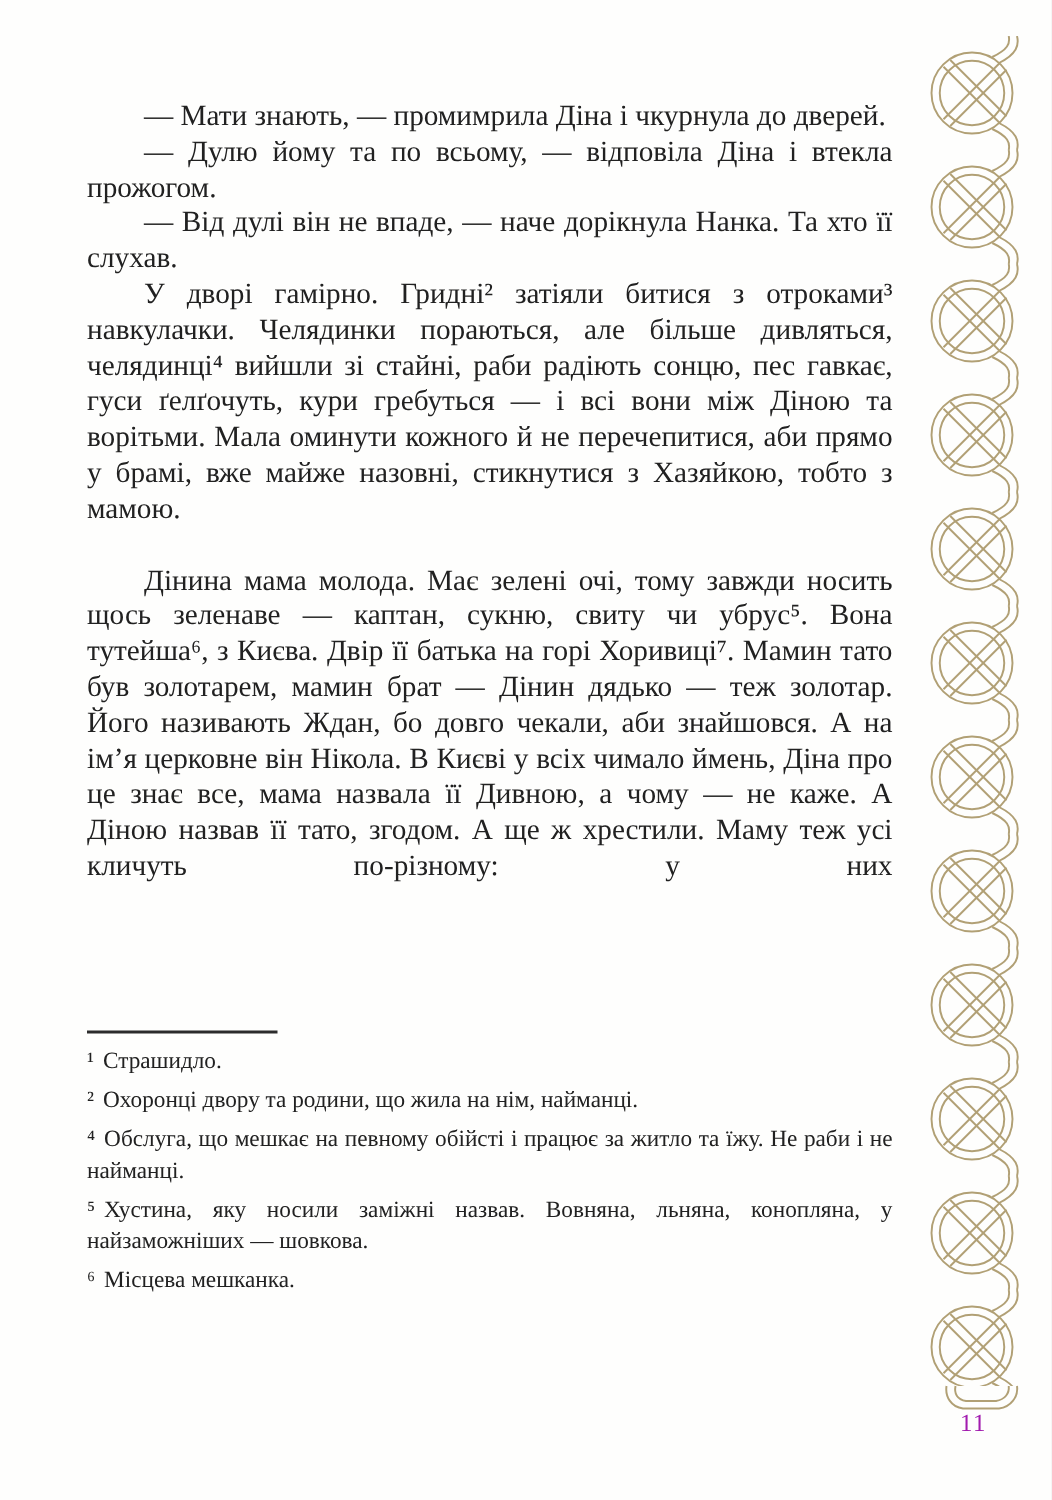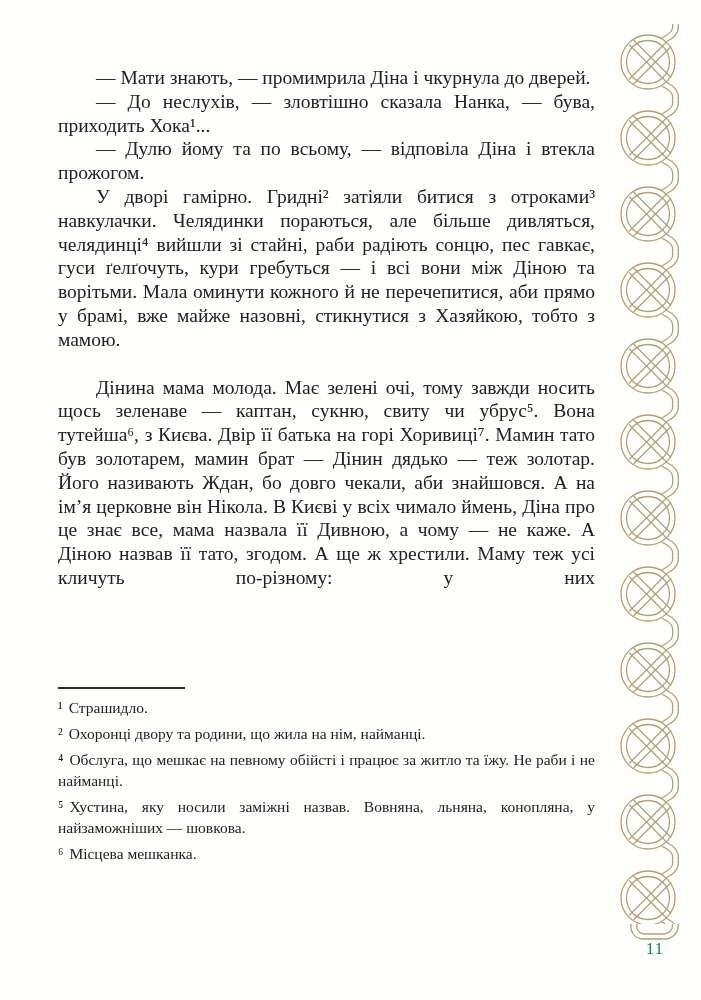--- a/index.html
+++ b/index.html
@@ -57,35 +57,35 @@
   .border-ornament {
     position: absolute;
     left: 620px;
     top: 24px;
   }
   .page-number {
     position: absolute;
     left: 634px;
     top: 939px;
     width: 30px;
-    text-align: right;
+    text-align: center;
     font-size: 16.5px;
     letter-spacing: 1px;
-    color: #15803d;
+    color: #a21caf;
   }
 </style>
 </head>
 <body>
 
 <div class="page">
 
   <div class="text-column">
     <p class="para">— Мати знають, — промимрила Діна і чкурнула до дверей.</p>
-    <p class="para">— До неслухів, — зловтішно сказала Нанка, — бува, приходить Хока¹...</p>
     <p class="para">— Дулю йому та по всьому, — відповіла Діна і втекла прожогом.</p>
+    <p class="para">— Від дулі він не впаде, — наче дорікнула Нанка. Та хто її слухав.</p>
     <p class="para">У дворі гамірно. Гридні² затіяли битися з отроками³ навкулачки. Челядинки пораються, але більше дивляться, челядинці⁴ вийшли зі стайні, раби радіють сонцю, пес гавкає, гуси ґелґочуть, кури гребуться — і всі вони між Діною та ворітьми. Мала оминути кожного й не перечепитися, аби прямо у брамі, вже майже назовні, стикнутися з Хазяйкою, тобто з мамою.</p>
     <p class="para continues">Дінина мама молода. Має зелені очі, тому завжди носить щось зеленаве — каптан, сукню, свиту чи убрус⁵. Вона тутейша⁶, з Києва. Двір її батька на горі Хоривиці⁷. Мамин тато був золотарем, мамин брат — Дінин дядько — теж золотар. Його називають Ждан, бо довго чекали, аби знайшовся. А на ім’я церковне він Нікола. В Києві у всіх чимало ймень, Діна про це знає все, мама назвала її Дивною, а чому — не каже. А Діною назвав її тато, згодом. А ще ж хрестили. Маму теж усі кличуть по-різному: у них</p>
   </div>
 
   <div class="footnotes">
     <div class="fn-rule"></div>
     <div class="footnote">
       <span class="fn-marker">¹</span><span>Страшидло.</span>
     </div>
     <div class="footnote">

